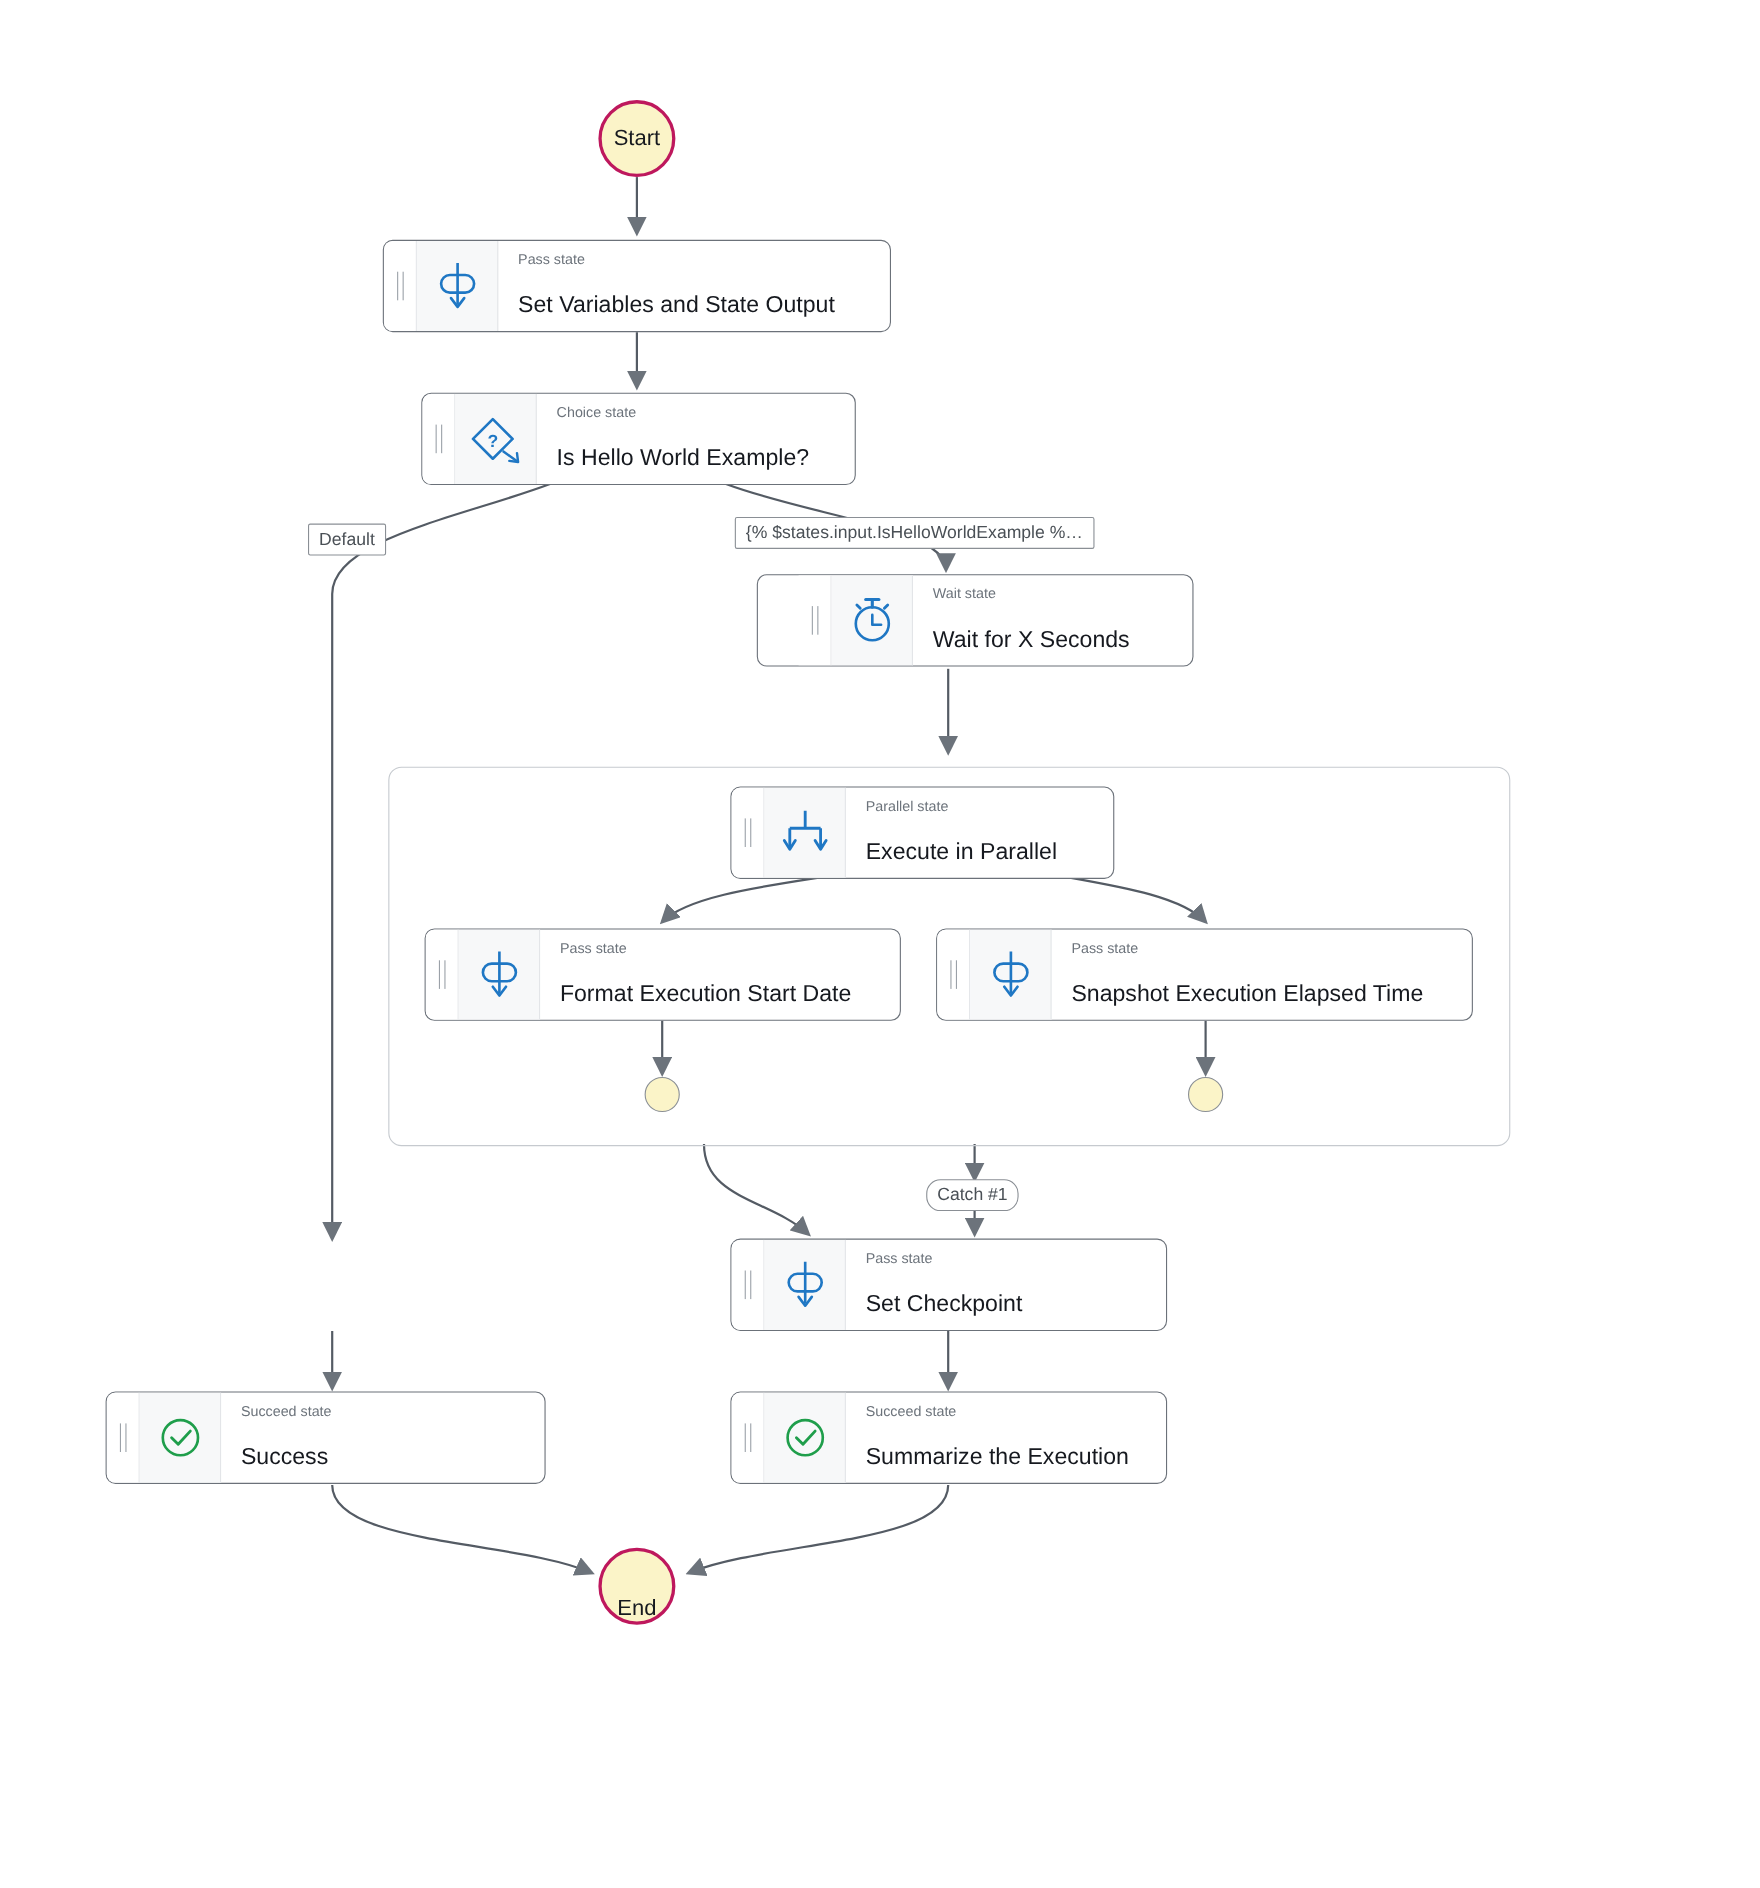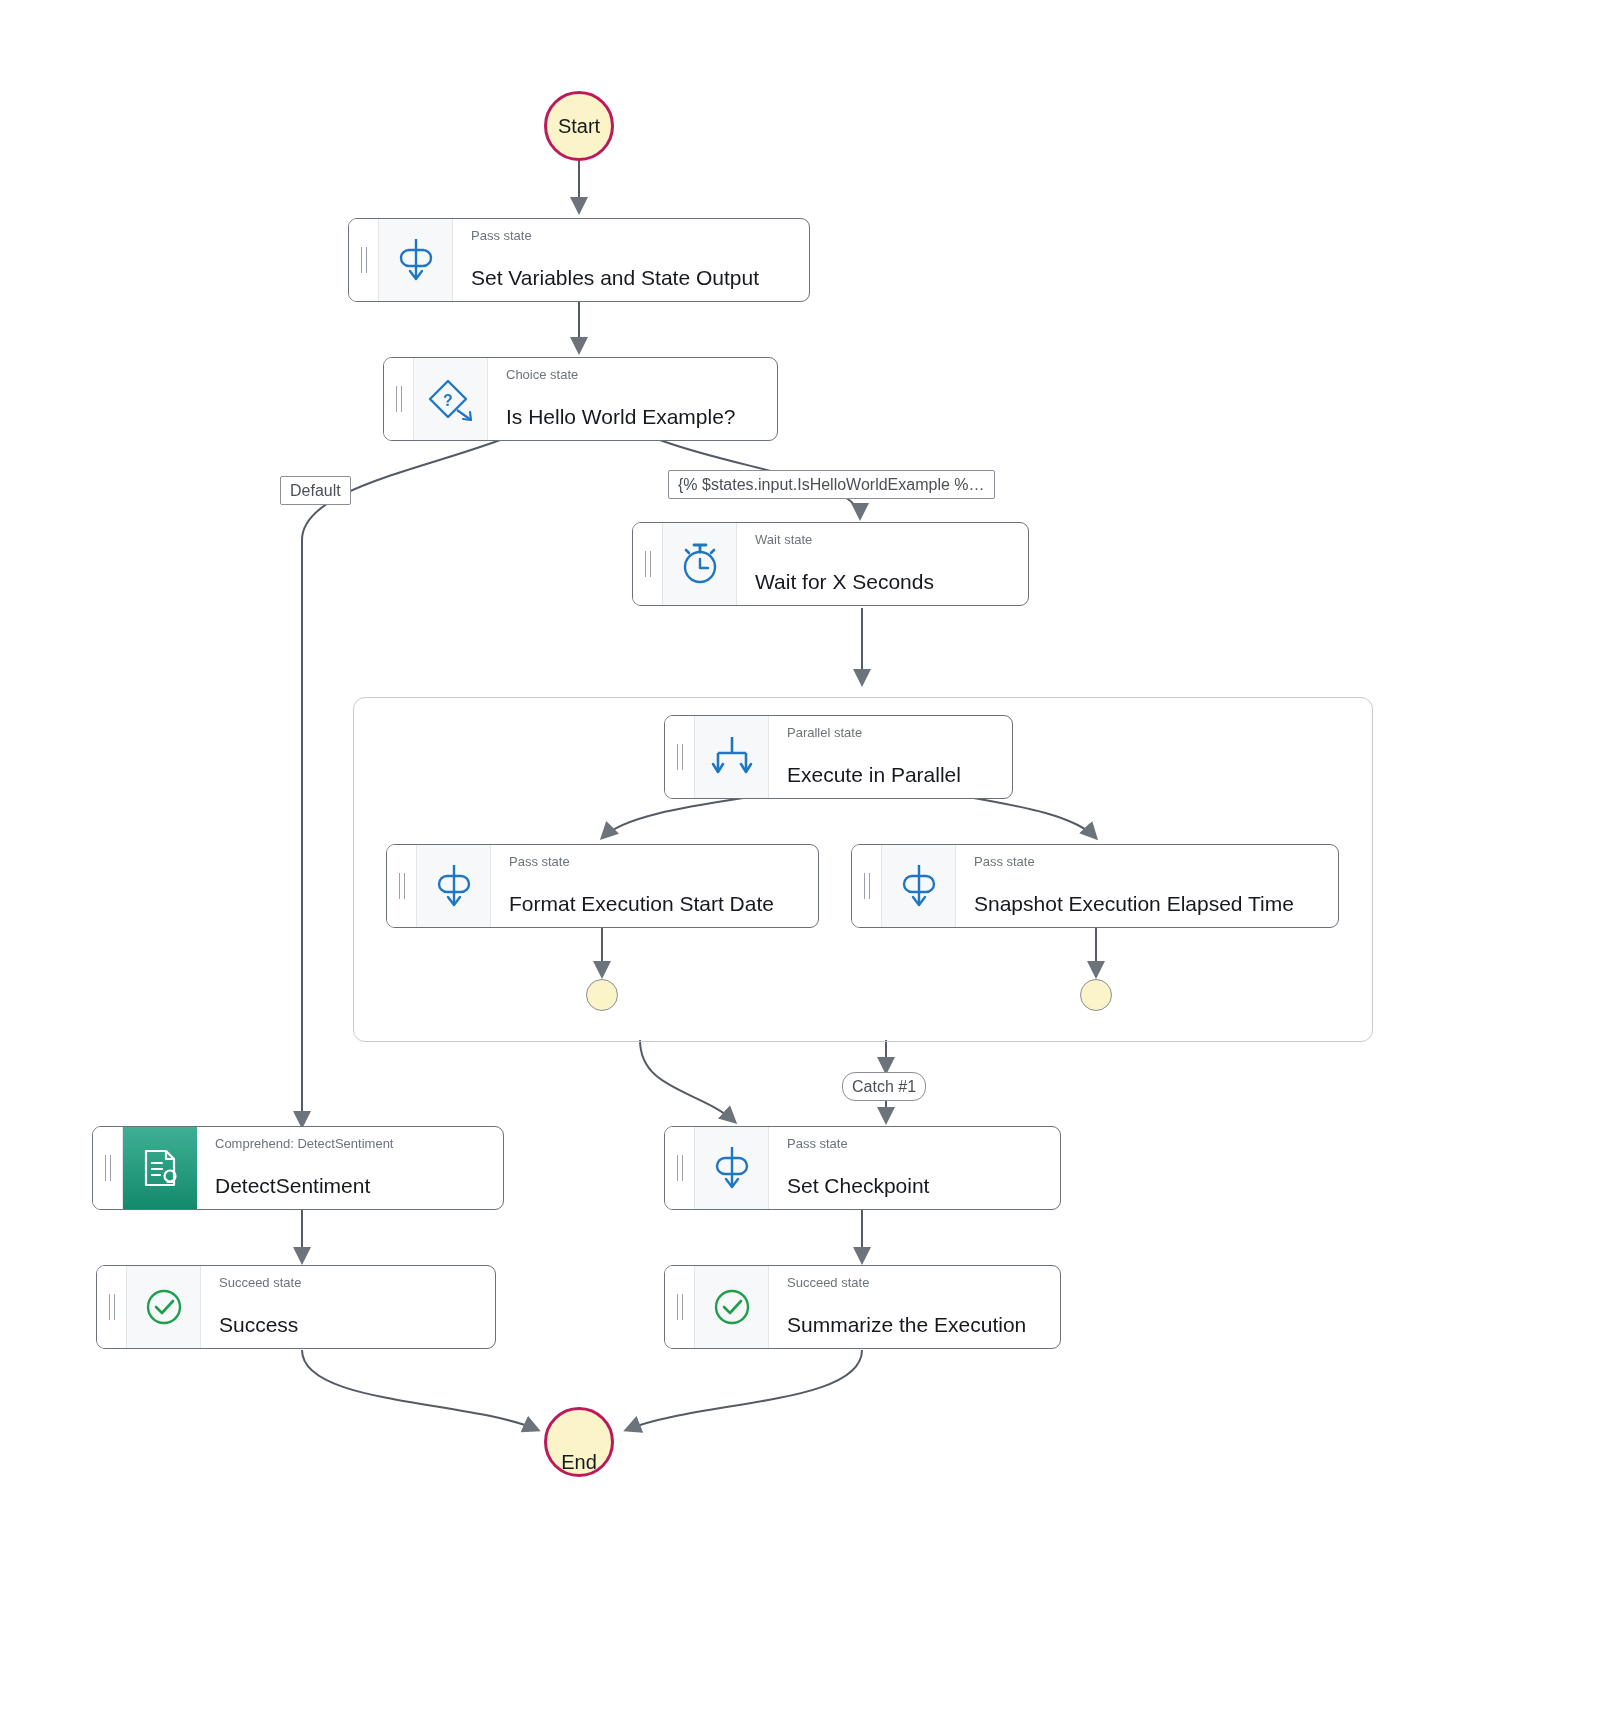--- a/index.html
+++ b/index.html
@@ -225,21 +225,21 @@
   </div>
 
   <div class="edge-label" style="left:280px; top:476px;">
     <span>Default</span>
   </div>
 
   <div class="edge-label" style="left:668px; top:470px; max-width:345px; overflow:hidden;">
     <span>{% $states.input.IsHelloWorldExample %…</span>
   </div>
 
-  <div class="state" style="left:632px; top:522px; width:397px;">
+  <div class="state" style="left:688px; top:522px; width:397px;padding-left:37px;">
     <div class="grip">
         <i></i>
         <i></i>
       </div>
     <div class="iconbox">
       <svg class="glyph" width="46" height="48" viewBox="0 0 46 48" xmlns="http://www.w3.org/2000/svg">
         <circle cx="23" cy="27" r="15" fill="none" stroke="#1f77c4" stroke-width="2.4"></circle>
         <path d="M23,12 L23,6" stroke="#1f77c4" stroke-width="2.8" stroke-linecap="round"></path>
         <path d="M17,5 L29,5" stroke="#1f77c4" stroke-width="2.8" stroke-linecap="round"></path>
         <path d="M12,13 L9,10 M34,13 L37,10" stroke="#1f77c4" stroke-width="2.6" stroke-linecap="round"></path>
@@ -305,39 +305,20 @@
     <div class="labels">
       <div class="kind">Pass state</div>
       <div class="title">Snapshot Execution Elapsed Time</div>
     </div>
   </div>
 
   <div class="edge-label" style="left:842px; top:1072px;border-radius:13px;">
     <span>Catch #1</span>
   </div>
 
-  <div class="state" style="left:92px; top:1126px; width:412px;">
-    <div class="grip">
-        <i></i>
-        <i></i>
-      </div>
-    <div class="iconbox comprehend">
-      <svg class="glyph" width="48" height="48" viewBox="0 0 48 48" xmlns="http://www.w3.org/2000/svg">
-        <path d="M10,7 L30,7 L38,15 L38,41 L10,41 Z" fill="none" stroke="#ffffff" stroke-width="2.2" stroke-linejoin="round"></path>
-        <path d="M30,7 L30,15 L38,15" fill="none" stroke="#ffffff" stroke-width="2.2" stroke-linejoin="round"></path>
-        <path d="M16,19 L26,19 M16,25 L26,25 M16,31 L24,31" stroke="#ffffff" stroke-width="2.2" stroke-linecap="round"></path>
-        <circle cx="34" cy="32" r="5.5" fill="none" stroke="#ffffff" stroke-width="2.2"></circle>
-        <path d="M31.5,38 L36.5,38 M32.5,41 L35.5,41" stroke="#ffffff" stroke-width="2.0" stroke-linecap="round"></path>
-      </svg>
-    </div>
-    <div class="labels">
-      <div class="kind">Comprehend: DetectSentiment</div>
-      <div class="title">DetectSentiment</div>
-    </div>
-  </div>
 
   <div class="state" style="left:664px; top:1126px; width:397px;">
     <div class="grip">
         <i></i>
         <i></i>
       </div>
     <div class="iconbox">
       <svg class="glyph" width="44" height="46" viewBox="0 0 44 46" xmlns="http://www.w3.org/2000/svg">
         <rect x="7" y="13" width="30" height="16" rx="8" fill="none" stroke="#1f77c4" stroke-width="2.4"></rect>
         <path d="M22,2 L22,40" stroke="#1f77c4" stroke-width="2.4" fill="none"></path>

